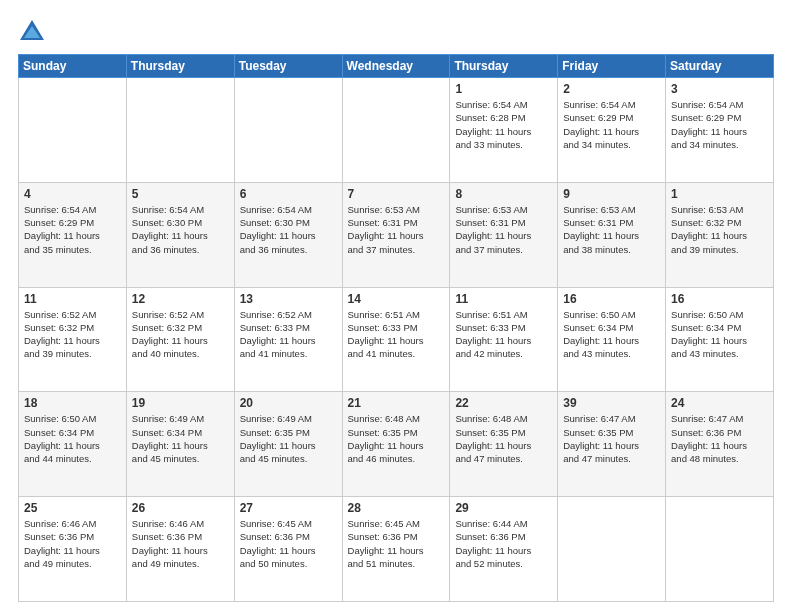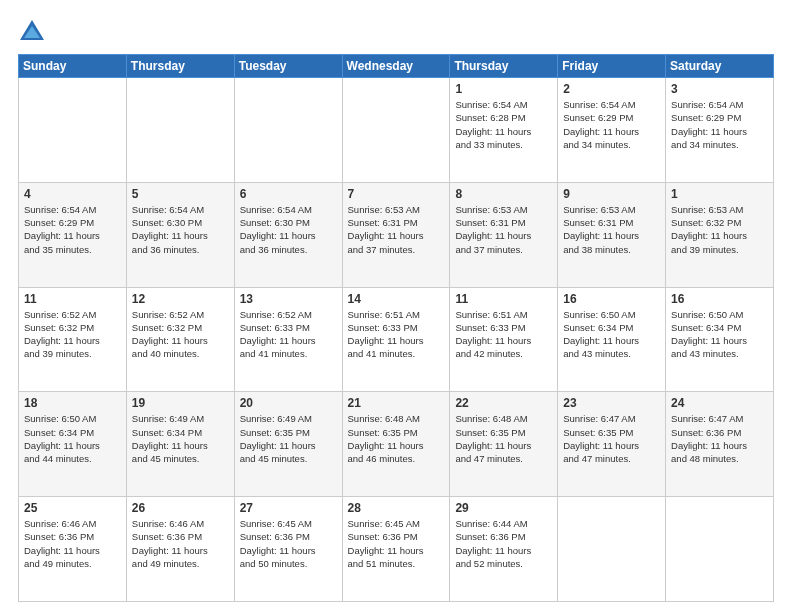--- a/index.html
+++ b/index.html
@@ -291,21 +291,21 @@
 and 46 minutes.</div>
           </td>
           <td>
             <span class="day-num">22</span>
             <div class="day-info" style="white-space: pre-line;">Sunrise: 6:48 AM
 Sunset: 6:35 PM
 Daylight: 11 hours
 and 47 minutes.</div>
           </td>
           <td>
-            <span class="day-num">23</span>
+            <span class="day-num">39</span>
             <div class="day-info" style="white-space: pre-line;">Sunrise: 6:47 AM
 Sunset: 6:35 PM
 Daylight: 11 hours
 and 47 minutes.</div>
           </td>
           <td>
             <span class="day-num">24</span>
             <div class="day-info" style="white-space: pre-line;">Sunrise: 6:47 AM
 Sunset: 6:36 PM
 Daylight: 11 hours

